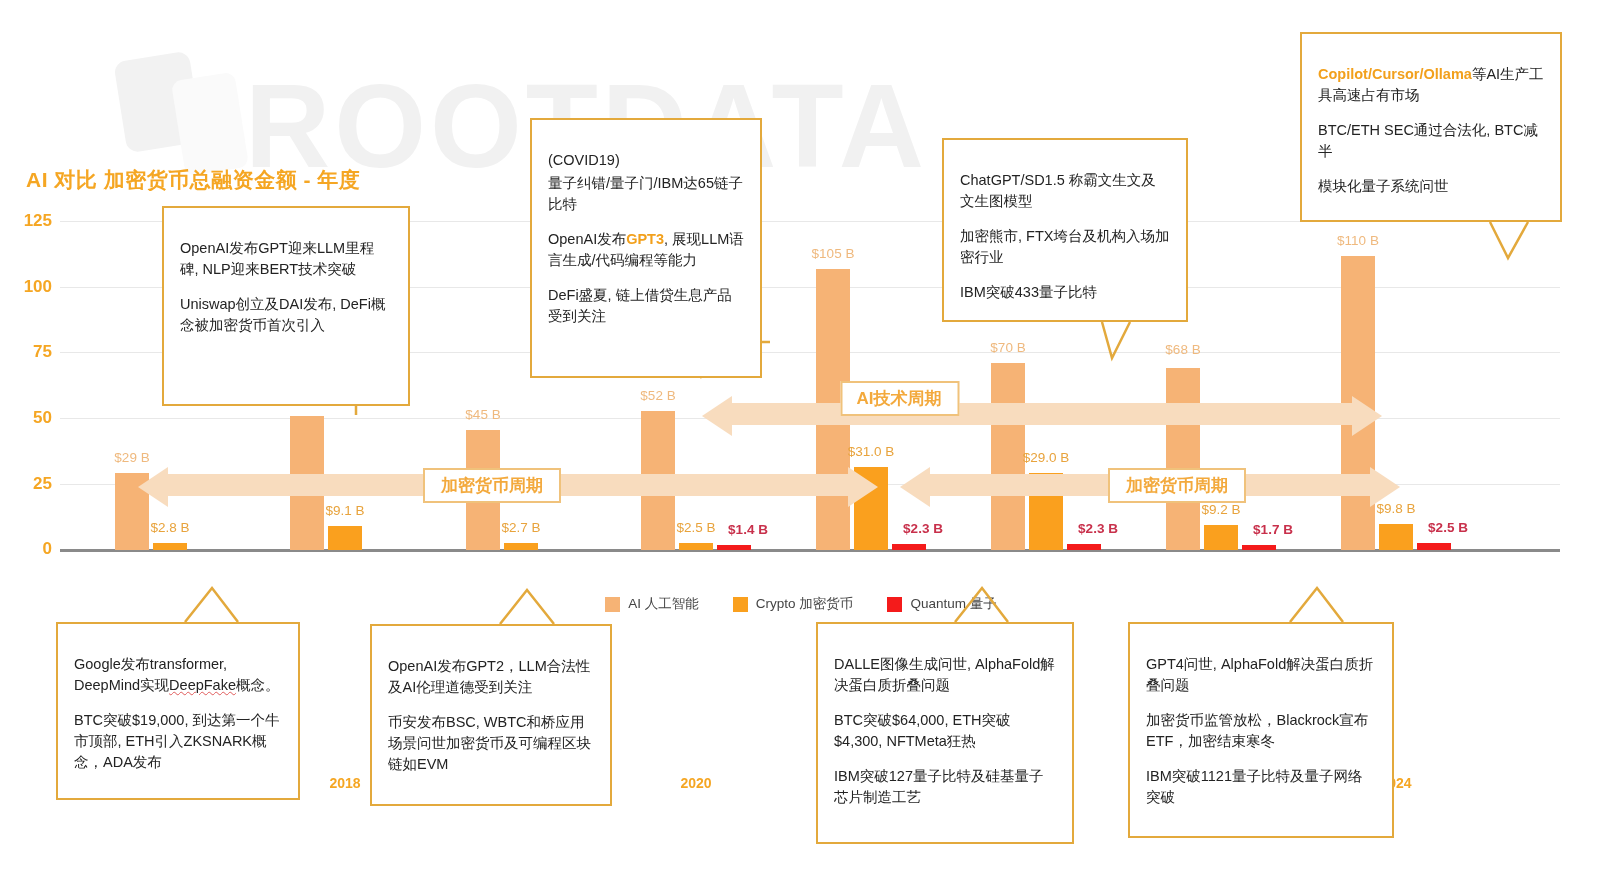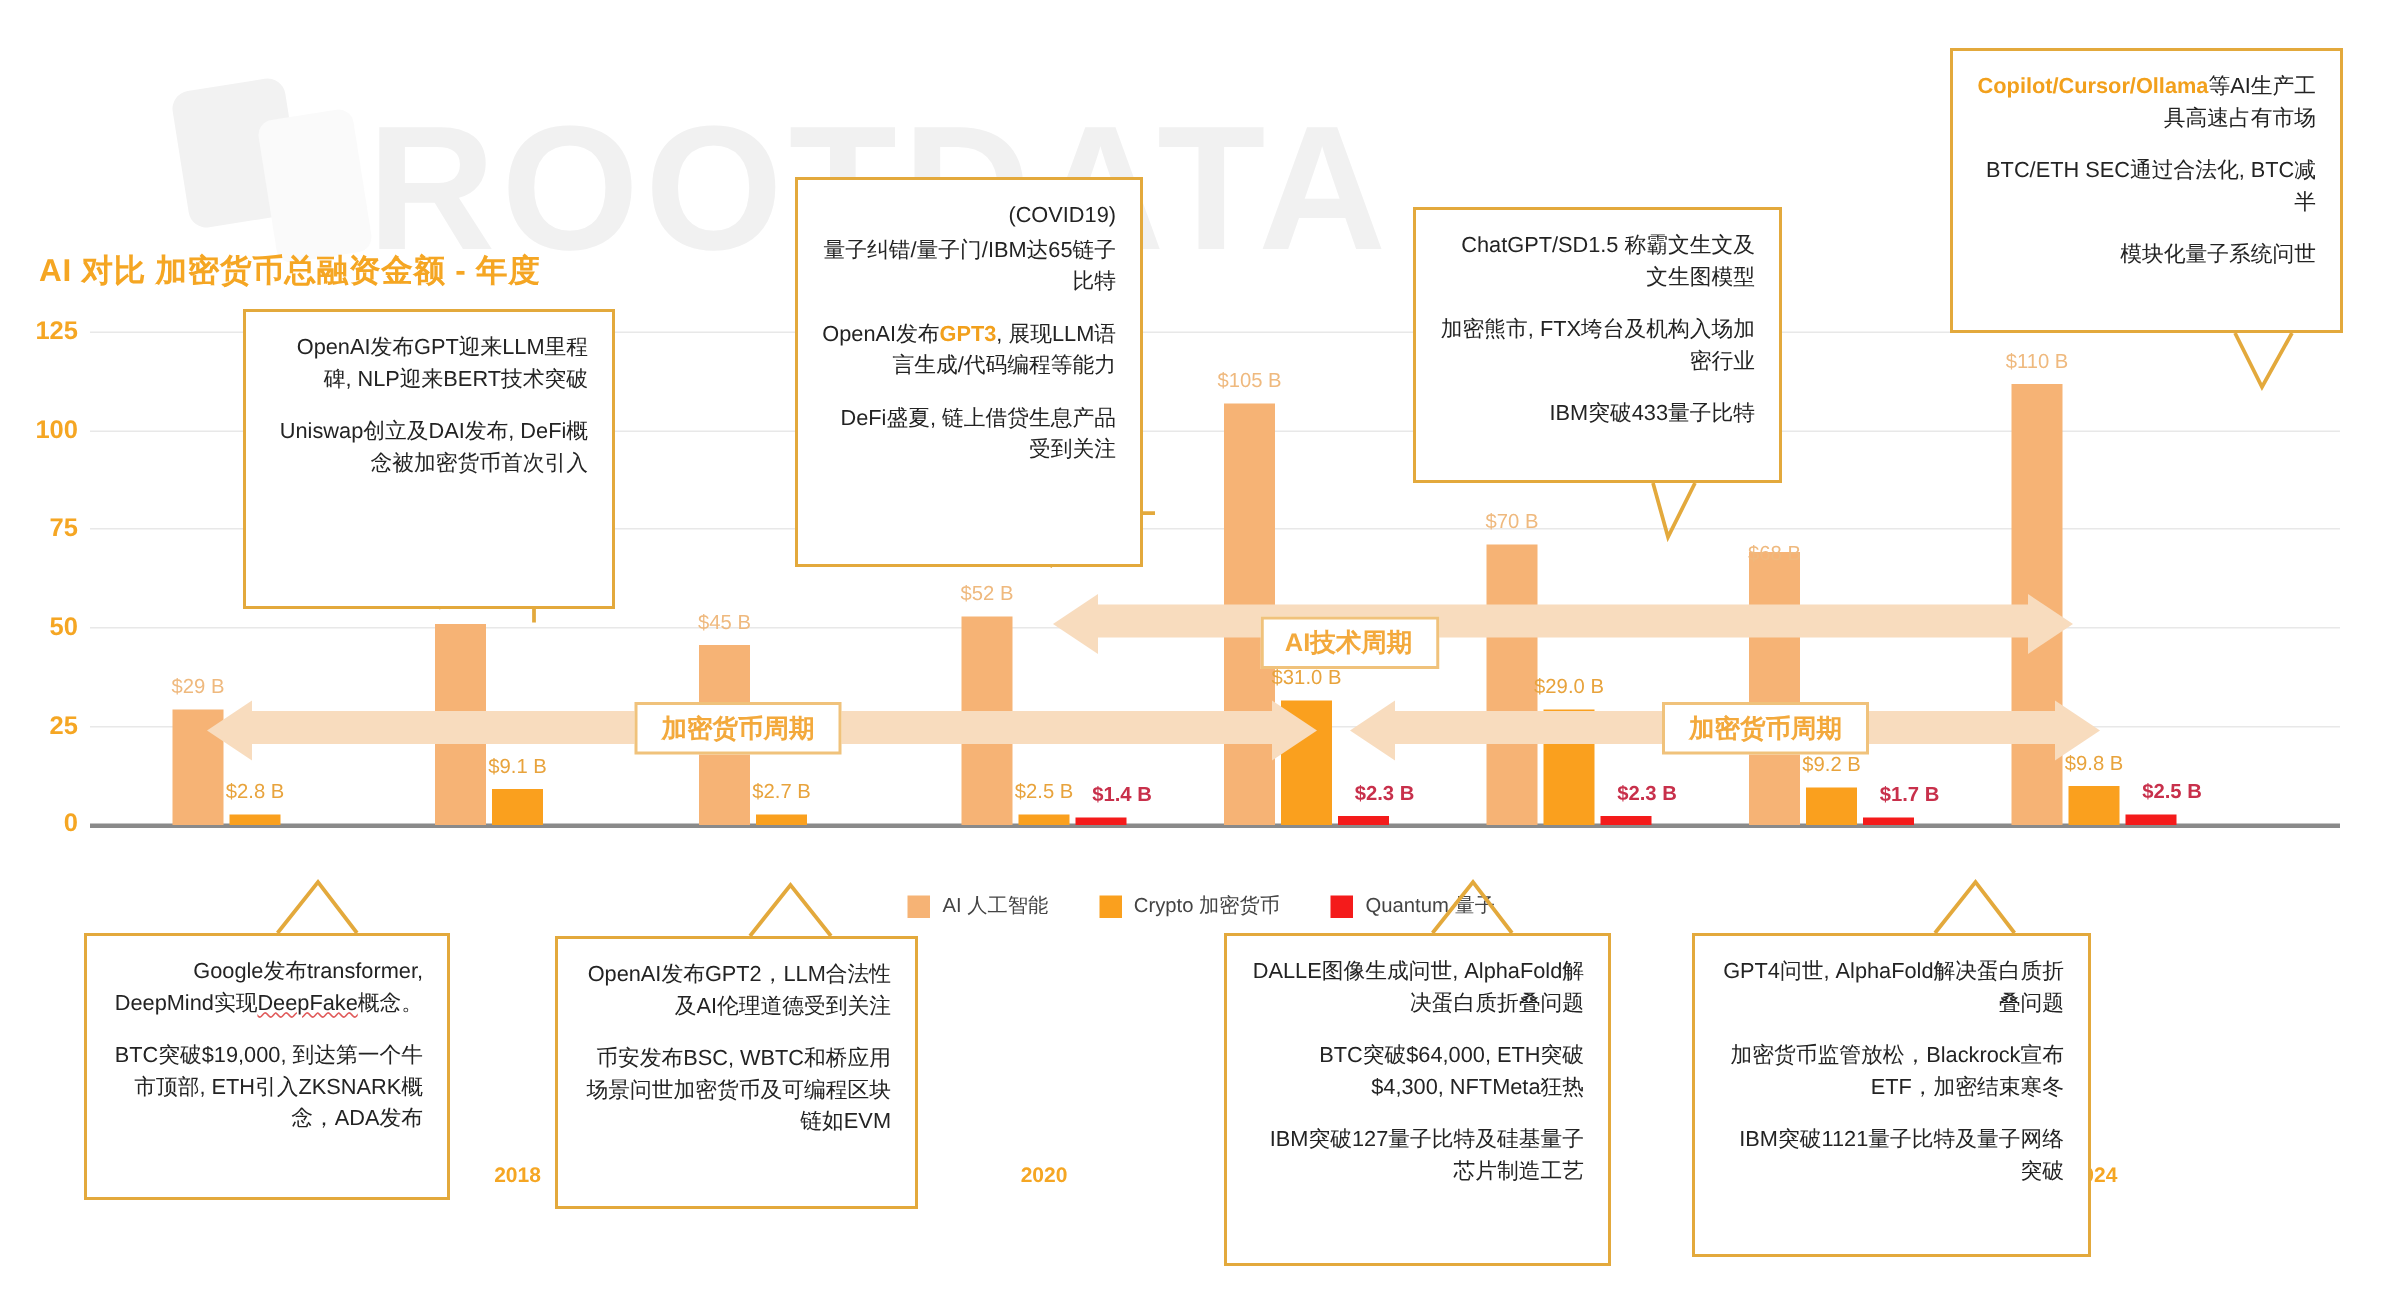--- a/index.html
+++ b/index.html
@@ -37,21 +37,21 @@
   
   .cyc{position:absolute;height:22px;background:#F8DCBE;}
   .cyc-label{position:absolute;background:#fff;border:2px solid #F0C27B;color:#F3A93C;font-size:17px;font-weight:700;padding:4px 16px;white-space:nowrap;transform:translateX(-50%);}
 
   
   .legend{position:absolute;left:0;top:595px;width:1602px;display:flex;justify-content:center;gap:34px;align-items:center;}
   .lg{display:flex;align-items:center;gap:8px;font-size:13.5px;color:#444;}
   .sw{width:15px;height:15px;display:inline-block;}
 
   
-  .callout{position:absolute;background:#fff;border:2px solid #E3A93C;box-sizing:border-box;padding:14px 16px;text-align:right;}
+  .callout{position:absolute;background:#fff;border:2px solid #E3A93C;box-sizing:border-box;padding:30px 16px;}
   .callout p{margin:0 0 14px 0;font-size:14.5px;line-height:1.45;color:#232323;}
   .callout p:last-child{margin-bottom:0;}
   .hl{color:#F2A01C;font-weight:700;}
   .ul-red{text-decoration:underline;text-decoration-color:#e05b5b;text-decoration-style:wavy;text-decoration-thickness:1px;}
 
   
   svg.tails{position:absolute;left:0;top:0;width:1602px;height:876px;pointer-events:none;}
 </style>
 </head>
 <body>
@@ -107,21 +107,21 @@
         <div class="vlabel crypto" style="left: 811px; top: 229.168px;">$31.0 B</div>
         <div class="bar quantum" style="left: 832px; height: 6.1456px;"></div>
         <div class="vlabel quantum" style="left: 863px; top: 305.854px;">$2.3 B</div>
         <div class="bar ai" style="left: 931px; height: 187.04px;"></div>
         <div class="vlabel ai" style="left: 948px; top: 124.96px;">$70 B</div>
         <div class="bar crypto" style="left: 969px; height: 77.488px;"></div>
         <div class="vlabel crypto" style="left: 986px; top: 234.512px;">$29.0 B</div>
         <div class="bar quantum" style="left: 1007px; height: 6.1456px;"></div>
         <div class="vlabel quantum" style="left: 1038px; top: 305.854px;">$2.3 B</div>
         <div class="bar ai" style="left: 1106px; height: 181.696px;"></div>
-        <div class="vlabel ai" style="left: 1123px; top: 146px; text-align: center;">$68 B</div>
+        <div class="vlabel ai" style="left: 1123px; top: 127px; text-align: center;">$68 B</div>
         <div class="bar crypto" style="left: 1144px; height: 24.5824px;"></div>
         <div class="vlabel crypto" style="left: 1161px; top: 287.418px;">$9.2 B</div>
         <div class="bar quantum" style="left: 1182px; height: 5px;"></div>
         <div class="vlabel quantum" style="left: 1213px; top: 307px;">$1.7 B</div>
         <div class="bar ai" style="left: 1281px; height: 293.92px;"></div>
         <div class="vlabel ai" style="left: 1298px; top: 18.08px;">$110 B</div>
         <div class="bar crypto" style="left: 1319px; height: 26.1856px;"></div>
         <div class="vlabel crypto" style="left: 1336px; top: 285.814px;">$9.8 B</div>
         <div class="bar quantum" style="left: 1357px; height: 6.68px;"></div>
         <div class="vlabel quantum" style="left: 1388px; top: 305.32px;">$2.5 B</div>
@@ -132,21 +132,21 @@
       <polygon points="108,252 108,292 78,272" fill="#F8DCBE"></polygon>
       <polygon points="788,252 788,292 818,272" fill="#F8DCBE"></polygon>
     </svg>
     <div class="cyc-label" style="left:432px;top:253px;">加密货币周期</div>
 
     <div class="cyc" style="left:672px;top:188px;width:620px;"></div>
     <svg class="tails" style="position:absolute;left:0;top:0;width:1500px;height:335px;">
       <polygon points="672,181 672,221 642,201 " fill="#F8DCBE"></polygon>
       <polygon points="1292,181 1292,221 1322,201" fill="#F8DCBE"></polygon>
     </svg>
-    <div class="cyc-label" style="left:840px;top:196px;padding-left:14px;">AI技术周期</div>
+    <div class="cyc-label" style="left:840px;top:166px;padding-left:14px;">AI技术周期</div>
 
     <div class="cyc" style="left:870px;top:259px;width:440px;"></div>
     <svg class="tails" style="position:absolute;left:0;top:0;width:1500px;height:335px;">
       <polygon points="870,252 870,292 840,272" fill="#F8DCBE"></polygon>
       <polygon points="1310,252 1310,292 1340,272" fill="#F8DCBE"></polygon>
     </svg>
     <div class="cyc-label" style="left:1117px;top:253px;">加密货币周期</div>
 
     <div id="xlabels">
         <div class="xlabel" style="left: 110px;">2017</div>

